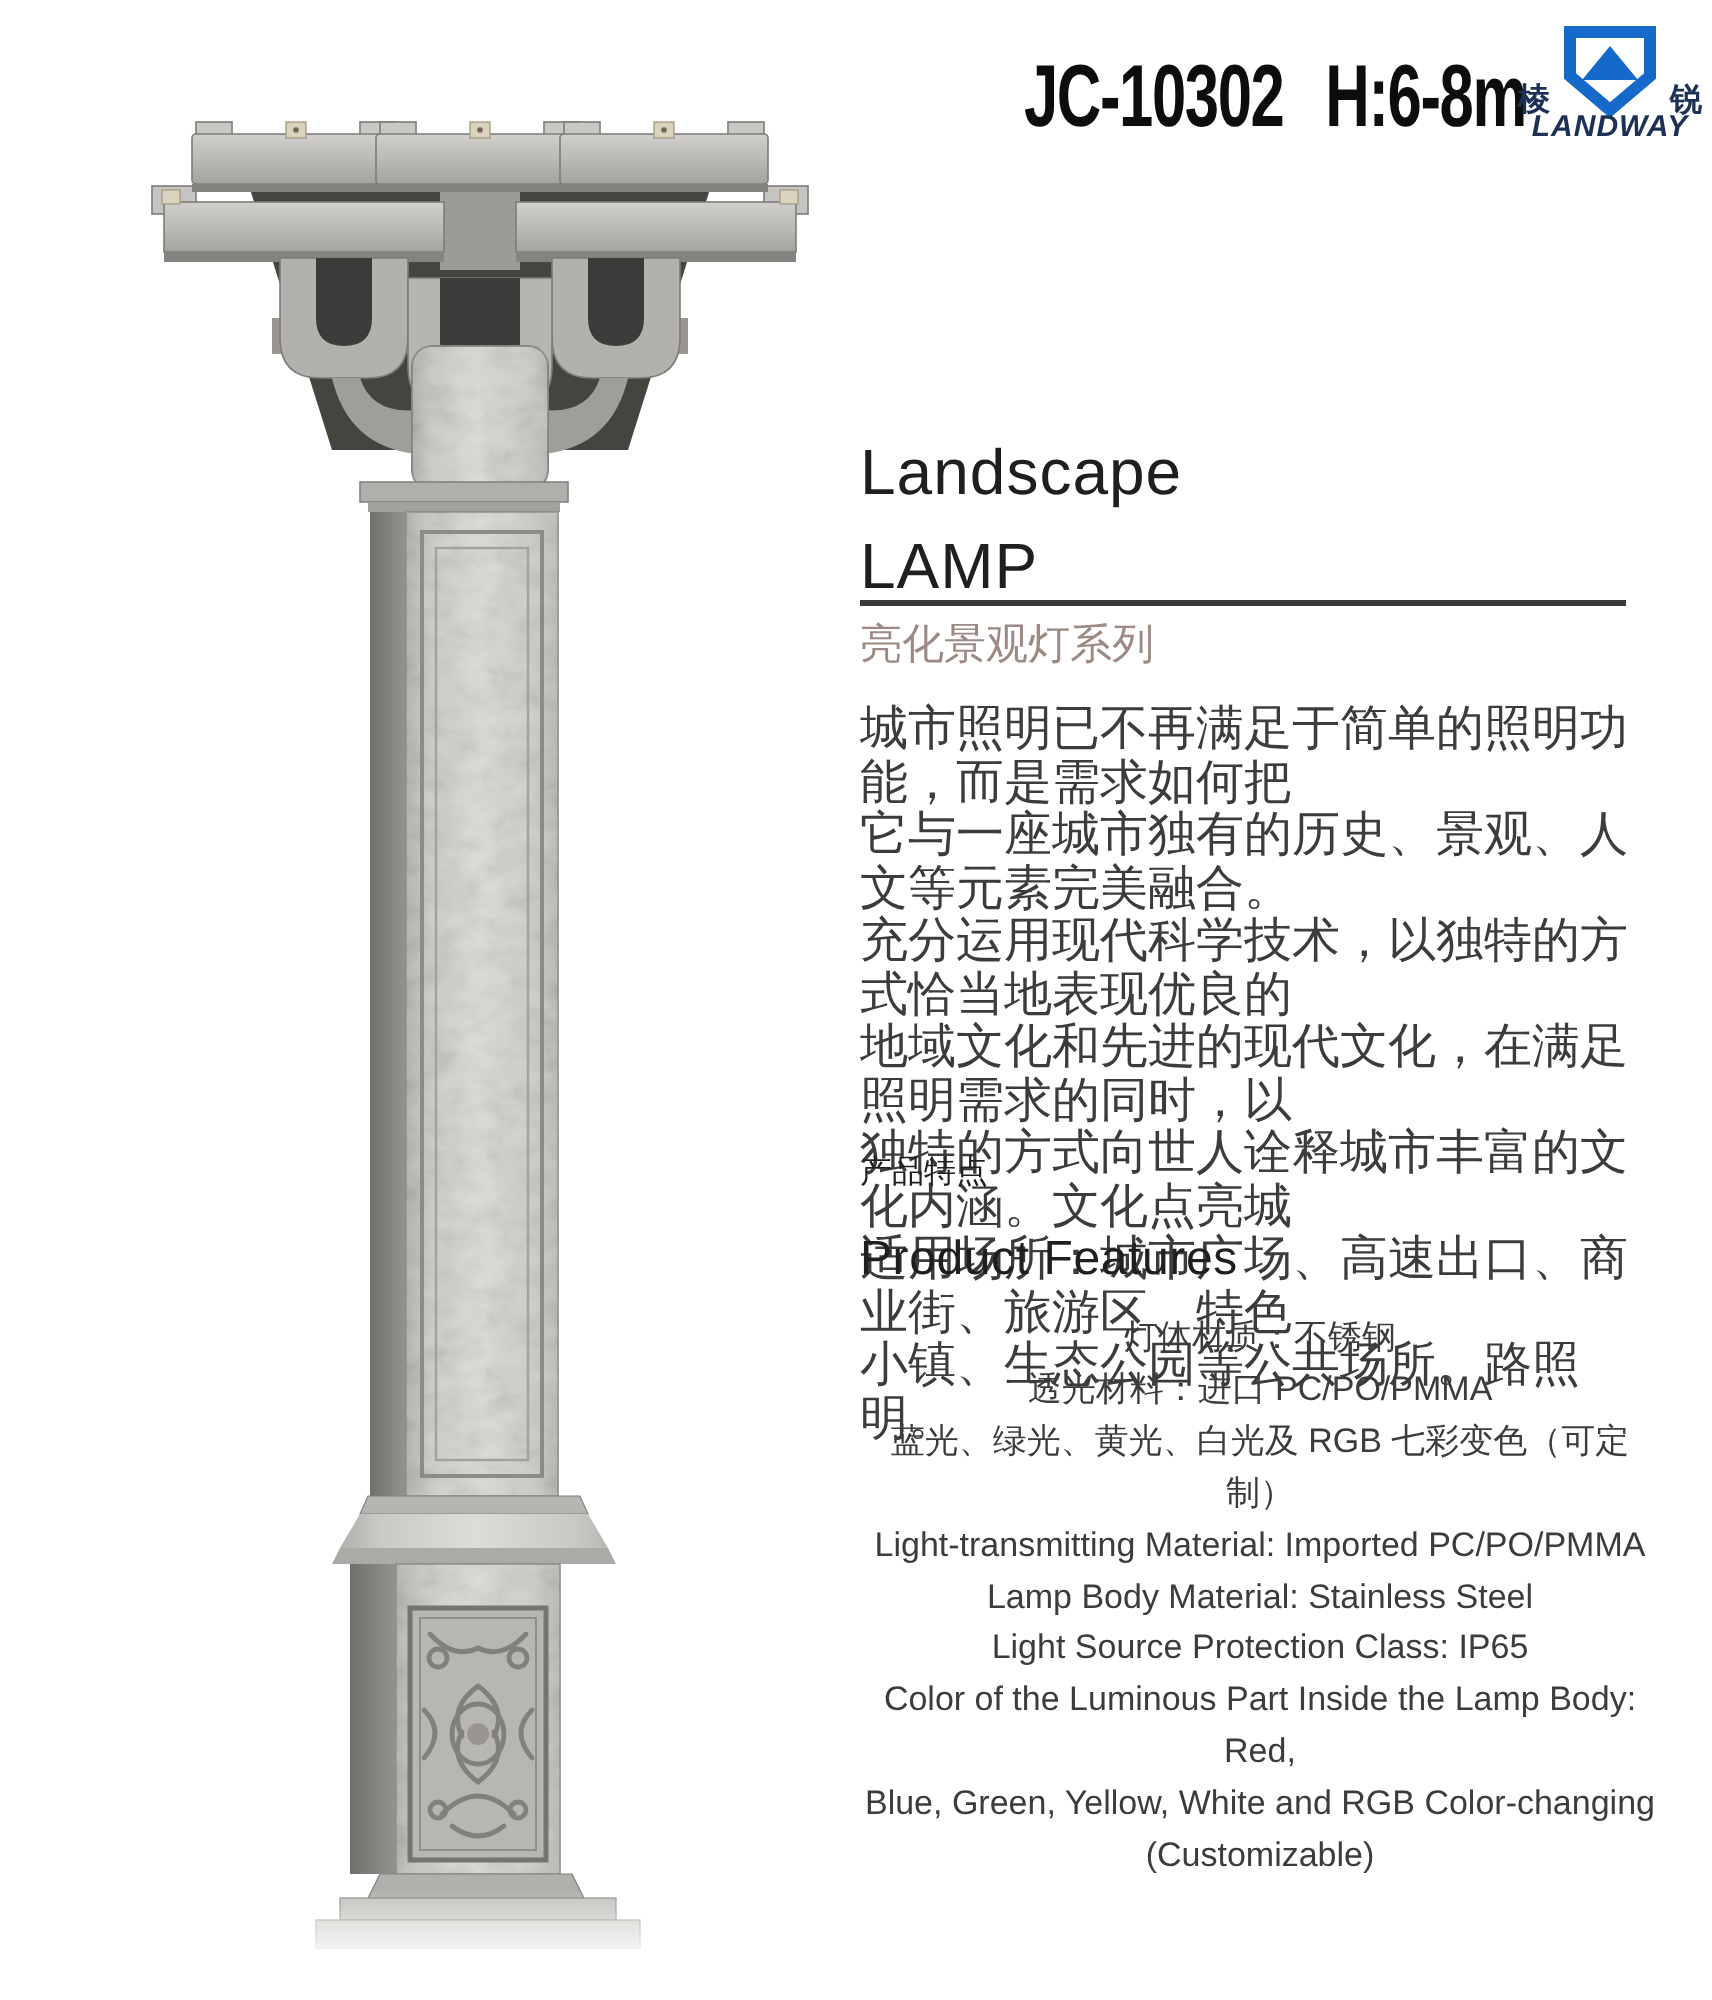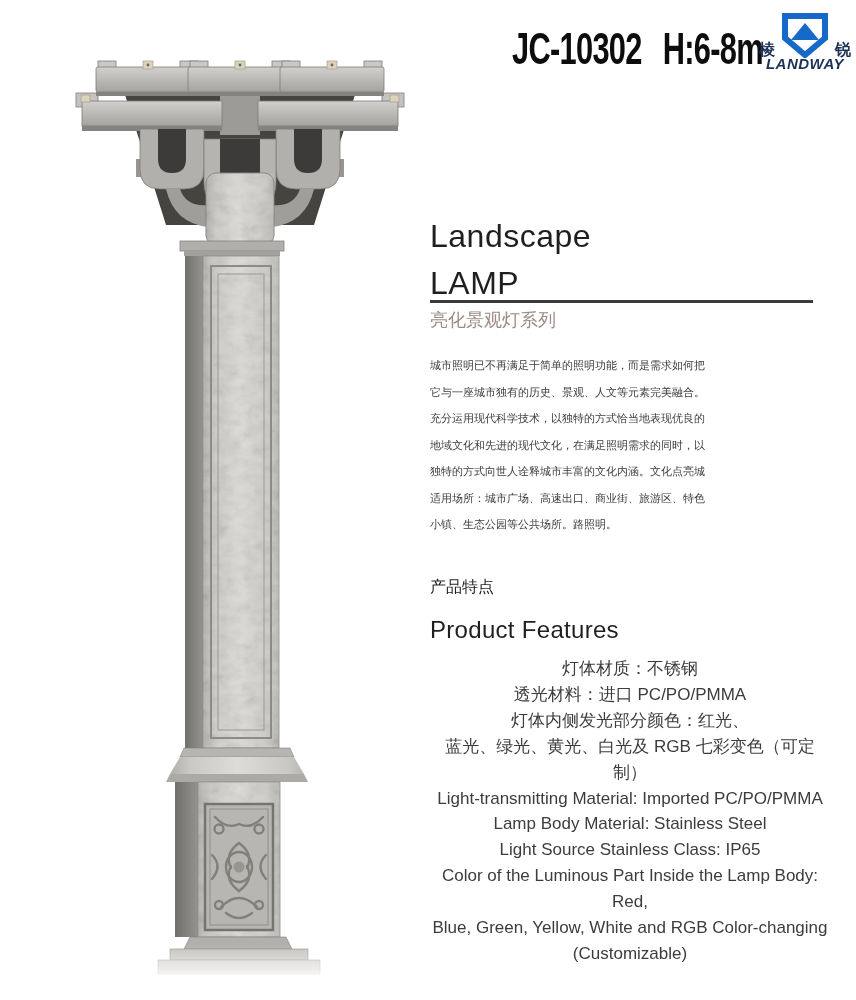--- a/index.html
+++ b/index.html
@@ -33,25 +33,25 @@
     font-size:32px;color:var(--ink,#1f1f1f);letter-spacing:0.5px;line-height:1;
   }
   .t1{top:220px;}
   .t2{top:267px;}
   .rule{
     position:absolute;left:0;top:300px;width:383px;height:3px;
     background:var(--rule,#3a3a3a);border:none;margin:0;
   }
   .series{
     position:absolute;left:0;top:310px;margin:0;font-weight:normal;
-    font-size:18px;color:var(--series,#9c8a83);line-height:1.2;
+    font-size:21px;color:var(--series,#9c8a83);line-height:1.2;
   }
   .desc{
     position:absolute;left:0;top:352px;width:392px;
-    font-size:11px;line-height:26.5px;color:var(--body,#3c3c3c);
+    font-size:24px;line-height:26.5px;color:var(--body,#3c3c3c);
   }
   .feat-cn{
     position:absolute;left:0;top:577px;margin:0;font-weight:normal;
     font-size:16px;color:var(--ink,#1f1f1f);line-height:1.2;
   }
   .feat-en{
     position:absolute;left:0;top:616px;margin:0;font-weight:normal;
     font-size:24px;color:var(--ink,#1f1f1f);line-height:1.2;letter-spacing:0.3px;text-align:center;
   }
   .specs{
@@ -222,24 +222,23 @@
       <div>适用场所：城市广场、高速出口、商业街、旅游区、特色</div>
       <div>小镇、生态公园等公共场所。路照明。</div>
     </div>
 
     <h3 class="feat-cn">产品特点</h3>
     <h3 class="feat-en">Product Features</h3>
 
     <div class="specs">
       <div>灯体材质：不锈钢</div>
       <div>透光材料：进口 PC/PO/PMMA</div>
-      <div>灯体内侧发光部分颜色：红光、</div>
       <div>蓝光、绿光、黄光、白光及 RGB 七彩变色（可定制）</div>
       <div>Light-transmitting Material: Imported PC/PO/PMMA</div>
       <div>Lamp Body Material: Stainless Steel</div>
-      <div>Light Source Stainless Class: IP65</div>
+      <div>Light Source Protection Class: IP65</div>
       <div>Color of the Luminous Part Inside the Lamp Body: Red,</div>
       <div>Blue, Green, Yellow, White and RGB Color-changing</div>
       <div>(Customizable)</div>
     </div>
   </section>
 
 </div>
 
 </body></html>

